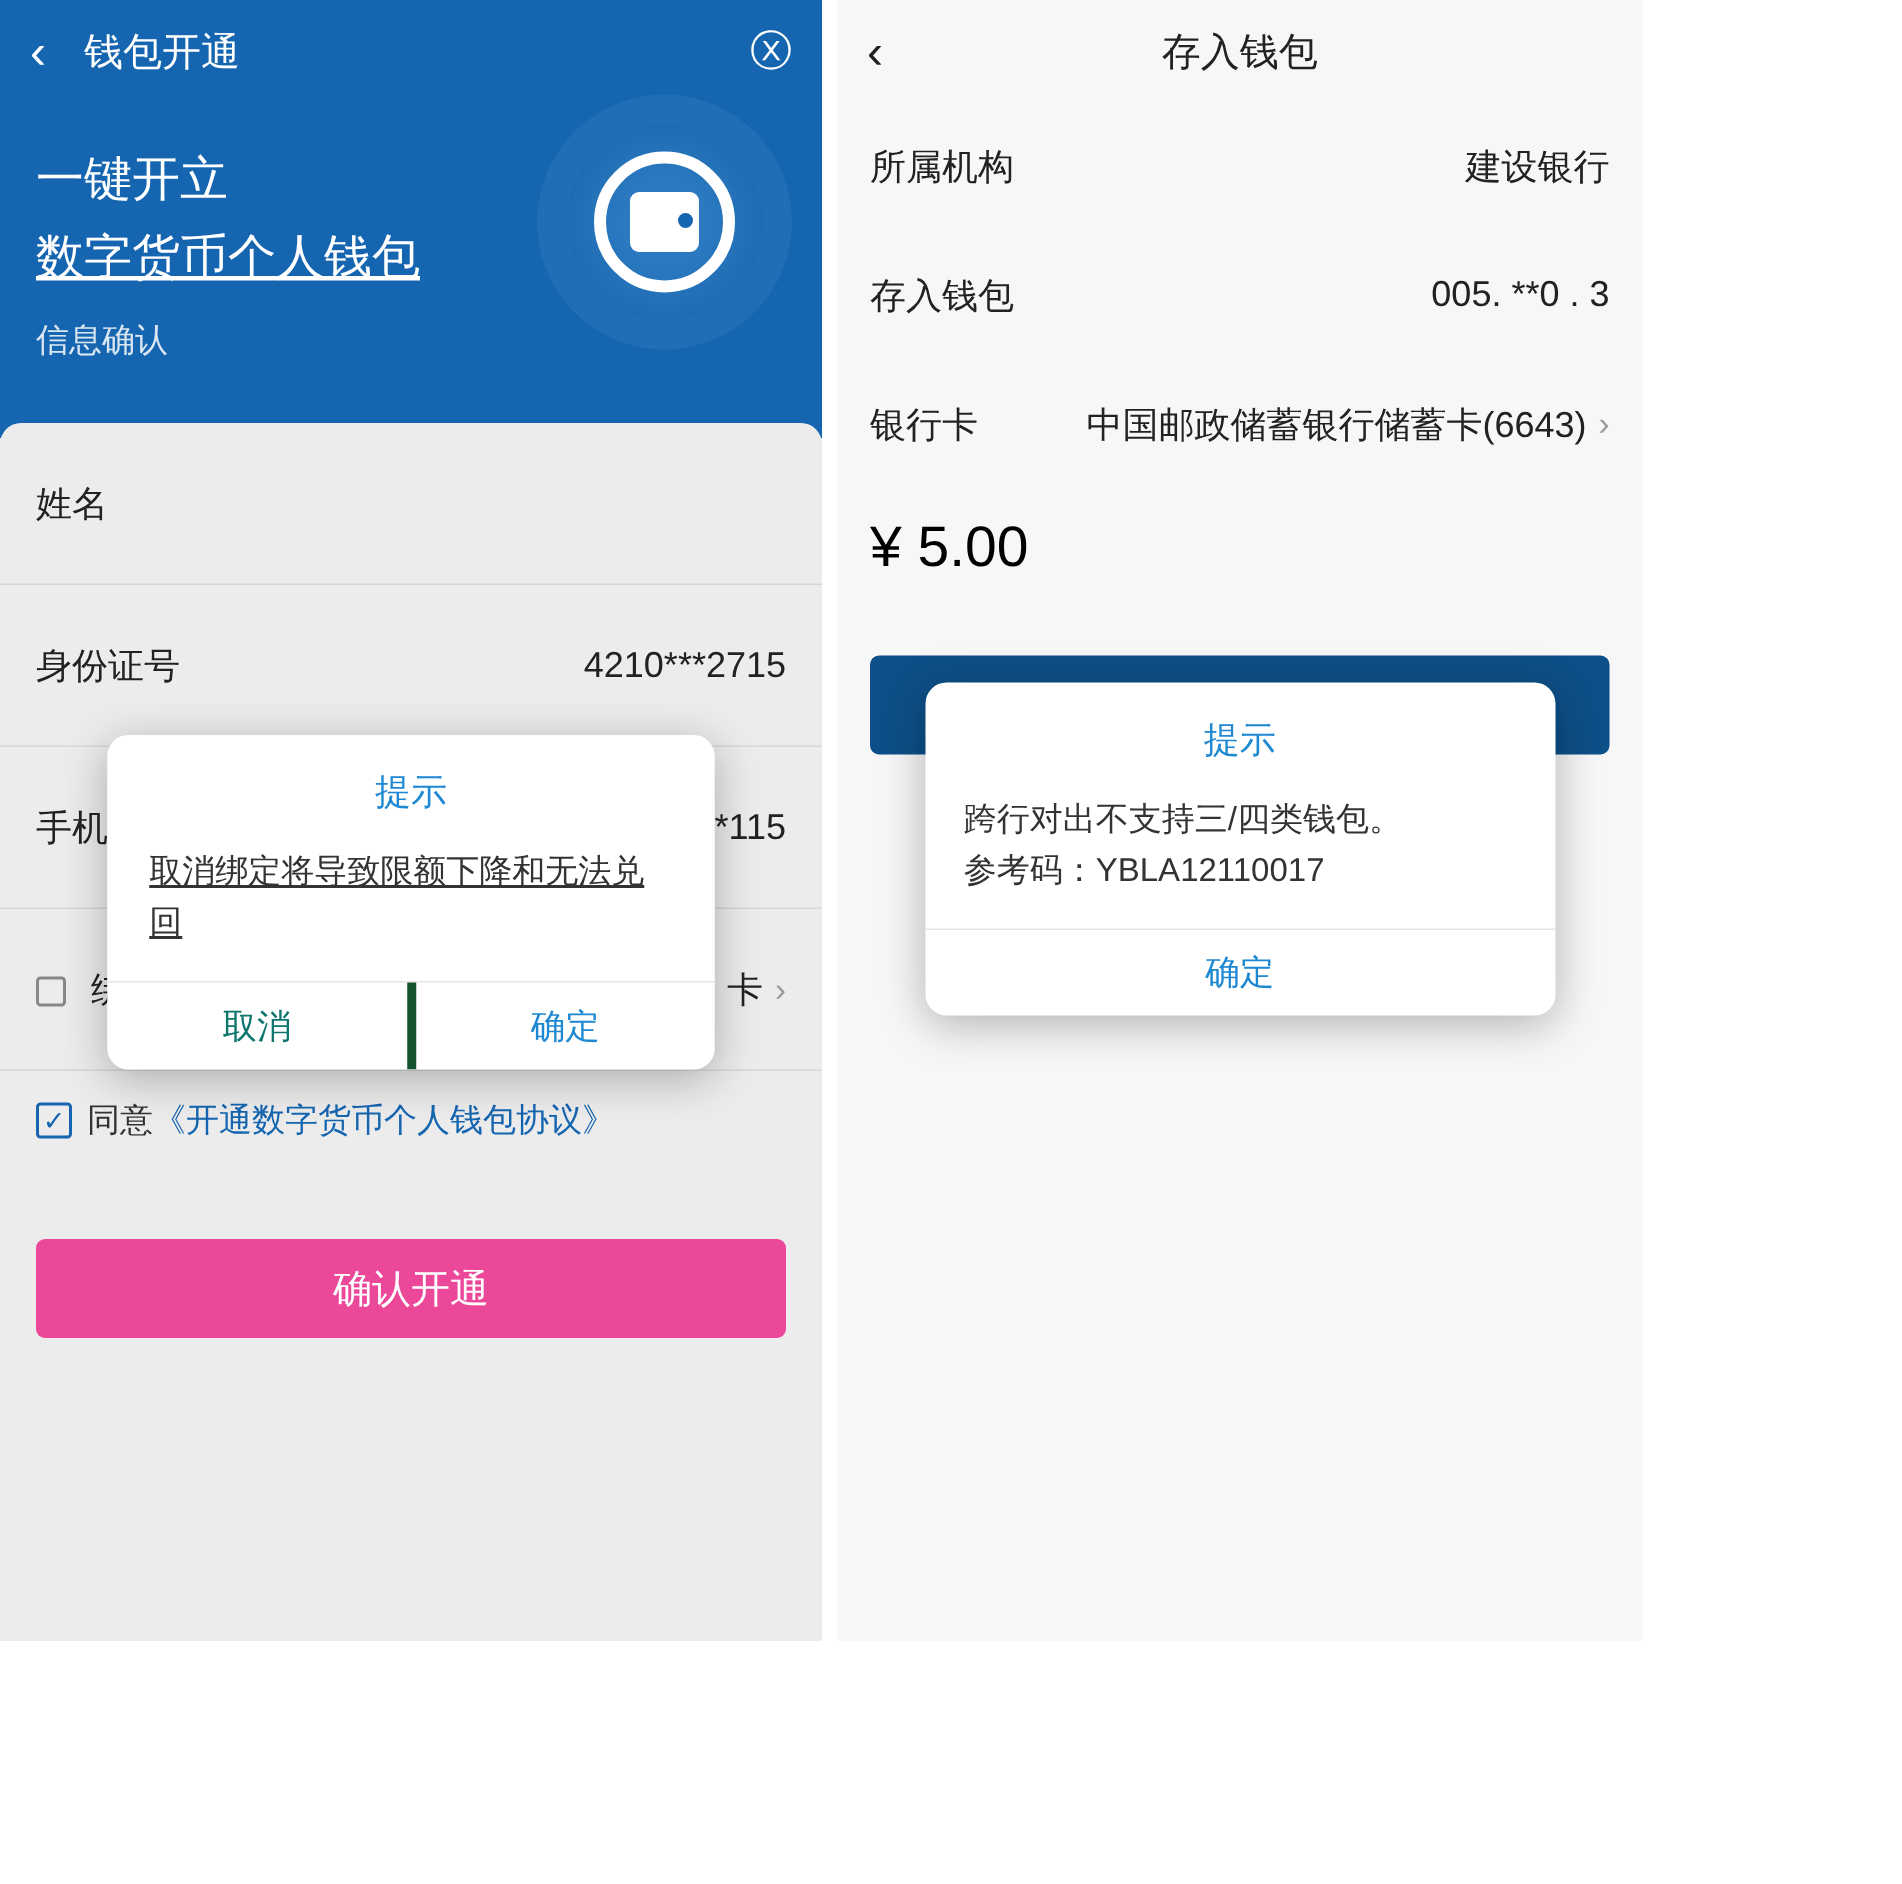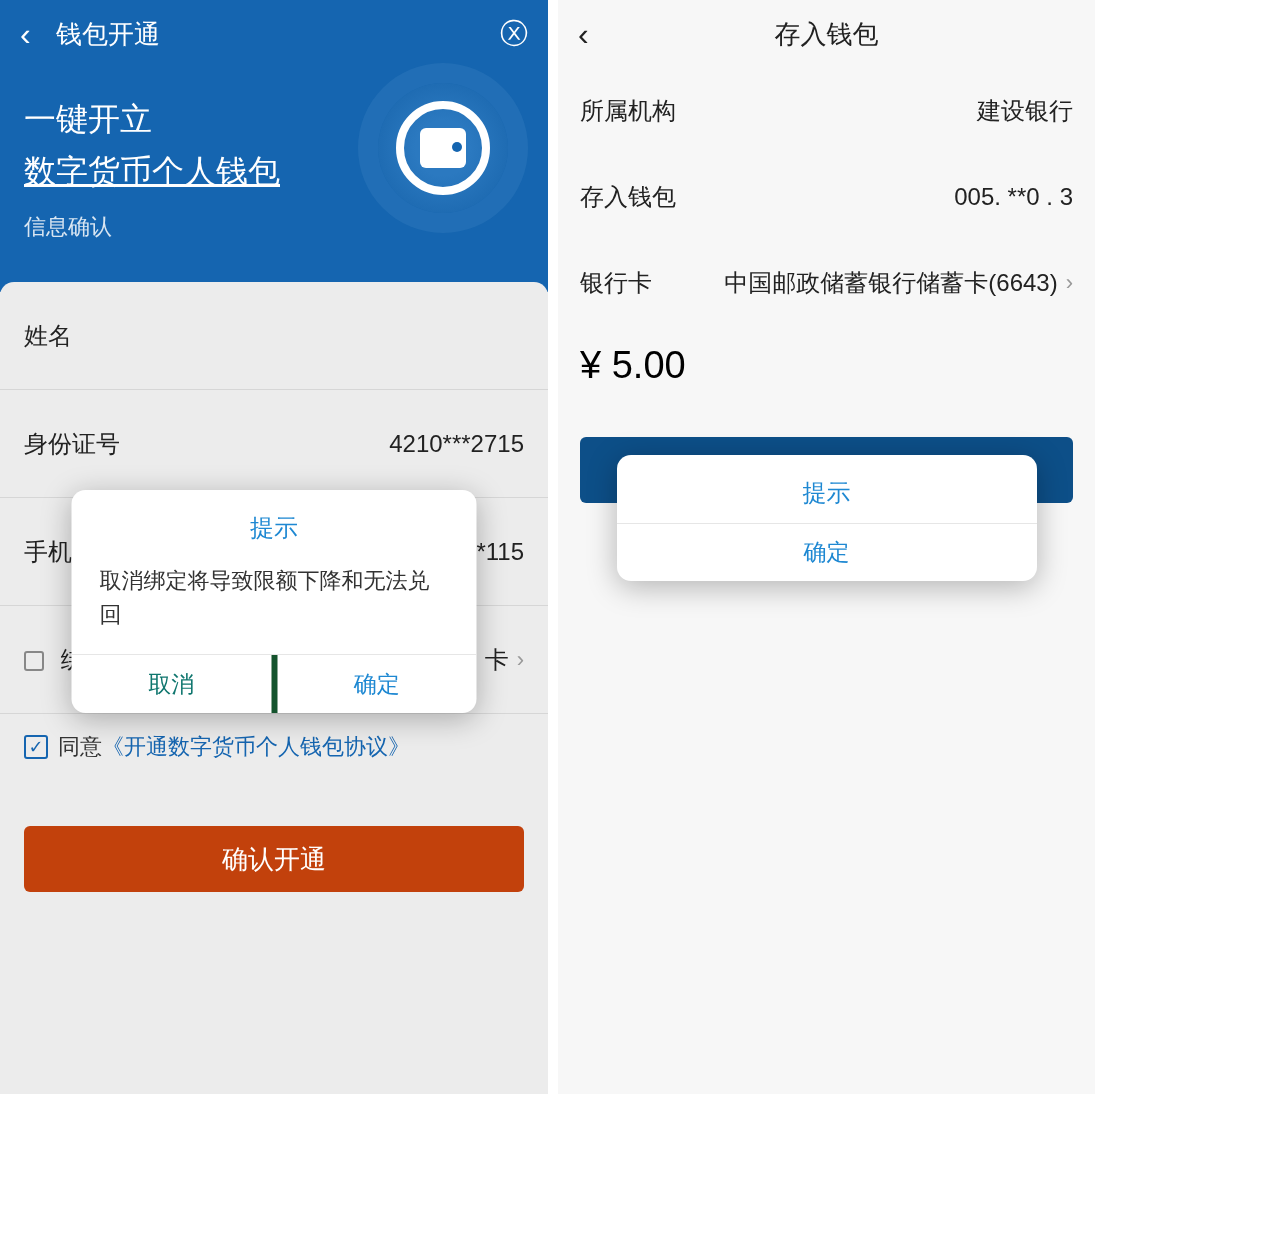--- a/index.html
+++ b/index.html
@@ -27,40 +27,40 @@
   
   .form-area { background: #ececec; padding-top: 0; margin-top: -10px; border-radius: 14px 14px 0 0; position: relative; }
   .form-row { height: 108px; display:flex; align-items:center; padding: 0 24px; border-bottom: 1px solid #d6d6d6; font-size: 24px; color: #333; }
   .form-row .label { flex: 0 0 140px; color: #222; }
   .form-row .value { flex: 1; text-align: right; color: #222; }
   .form-row .chev { color: #999; margin-left: 8px; font-size: 22px; }
   .agree-row { display:flex; align-items:center; padding: 18px 24px; font-size: 22px; }
   .agree-row .chk { width: 24px; height: 24px; border: 2px solid #1565b0; border-radius: 3px; margin-right: 10px; color: #1565b0; display:flex; align-items:center; justify-content:center; font-size: 18px; }
   .agree-row .txt { color: #333; }
   .agree-row .link { color: #1565b0; }
-  .submit-btn { margin: 46px 24px; height: 66px; background: #c2410c; color: #fff; border-radius: 6px; display:flex; align-items:center; justify-content:center; font-size: 26px; }
+  .submit-btn { margin: 46px 24px; height: 66px; background: #ec4899; color: #fff; border-radius: 6px; display:flex; align-items:center; justify-content:center; font-size: 26px; }
 
   
   .nav-bar-light { height: 68px; display:flex; align-items:center; padding: 0 20px; font-size: 26px; background: #f7f7f7; color: #222; }
   .nav-bar-light .back { width: 28px; font-size: 32px; }
   .nav-bar-light .title { flex: 1; text-align: center; font-size: 26px; font-weight: 500; padding-right: 28px; }
   .info-row { height: 86px; display:flex; align-items:center; padding: 0 22px; background: #f7f7f7; font-size: 24px; color: #222; }
   .info-row .label { flex: 0 0 140px; }
   .info-row .value { flex: 1; text-align: right; }
   .info-row .chev { color: #999; margin-left: 8px; font-size: 22px; }
   .section-label { padding: 18px 22px 8px; font-size: 24px; color: #222; }
   .amount { padding: 18px 22px 30px; font-size: 38px; color: #000; font-weight: 500; }
   .submit-btn-r { margin: 20px 22px; height: 66px; background: #0d4f88; border-radius: 6px; }
 
   
   .dialog { position: absolute; left: 50%; transform: translateX(-50%); background: #fff; border-radius: 14px; width: 88%; box-shadow: 0 6px 30px rgba(0,0,0,0.28); overflow: hidden; }
   .dialog-left { top: 490px; width: 405px; }
   .dialog-right { top: 455px; width: 420px; }
   .dlg-title { text-align: center; padding: 22px 0 14px; color: #1e88d2; font-size: 24px; }
-  .dlg-body { padding: 6px 28px 22px; font-size: 22px; color: #333; line-height: 1.55; border-bottom: 1px solid #e6e6e6; }
+  .dlg-body { padding: 6px 28px 22px; font-size: 22px; color: #333; line-height: 1.55; border-bottom: 1px solid #e6e6e6; text-decoration: underline; }
   .dlg-body-r { padding: 6px 26px 22px; font-size: 22px; color: #333; line-height: 1.55; text-align: left; }
   .dlg-row-btns { display: flex; height: 58px; }
   .dlg-row-btns .btn { flex: 1; display:flex; align-items:center; justify-content:center; font-size: 23px; }
   .dlg-row-btns .btn-cancel { color: #0f766e; border-right: 6px solid #14532d; }
   .dlg-row-btns .btn-ok { color: #1e88d2; }
   .dlg-ok-single { height: 58px; display:flex; align-items:center; justify-content:center; color: #1e88d2; font-size: 23px; border-top: 1px solid #e6e6e6; }
 </style>
 </head>
 <body>
 
@@ -149,19 +149,23 @@
       <div class="value">中国邮政储蓄银行储蓄卡(6643)</div>
       <div class="chev">›</div>
     </div>
 
     <div class="amount">¥ 5.00</div>
 
     <div class="submit-btn-r"></div>
 
     <div class="dialog dialog-right">
       <div class="dlg-title">提示</div>
+      <div class="dlg-body-r">
+        <div>跨行对出不支持三/四类钱包。</div>
+        <div>参考码：YBLA12110017</div>
+      </div>
       <div class="dlg-ok-single">
         <span>确定</span>
       </div>
     </div>
   </div>
 
 </div>
 
 </body></html>

